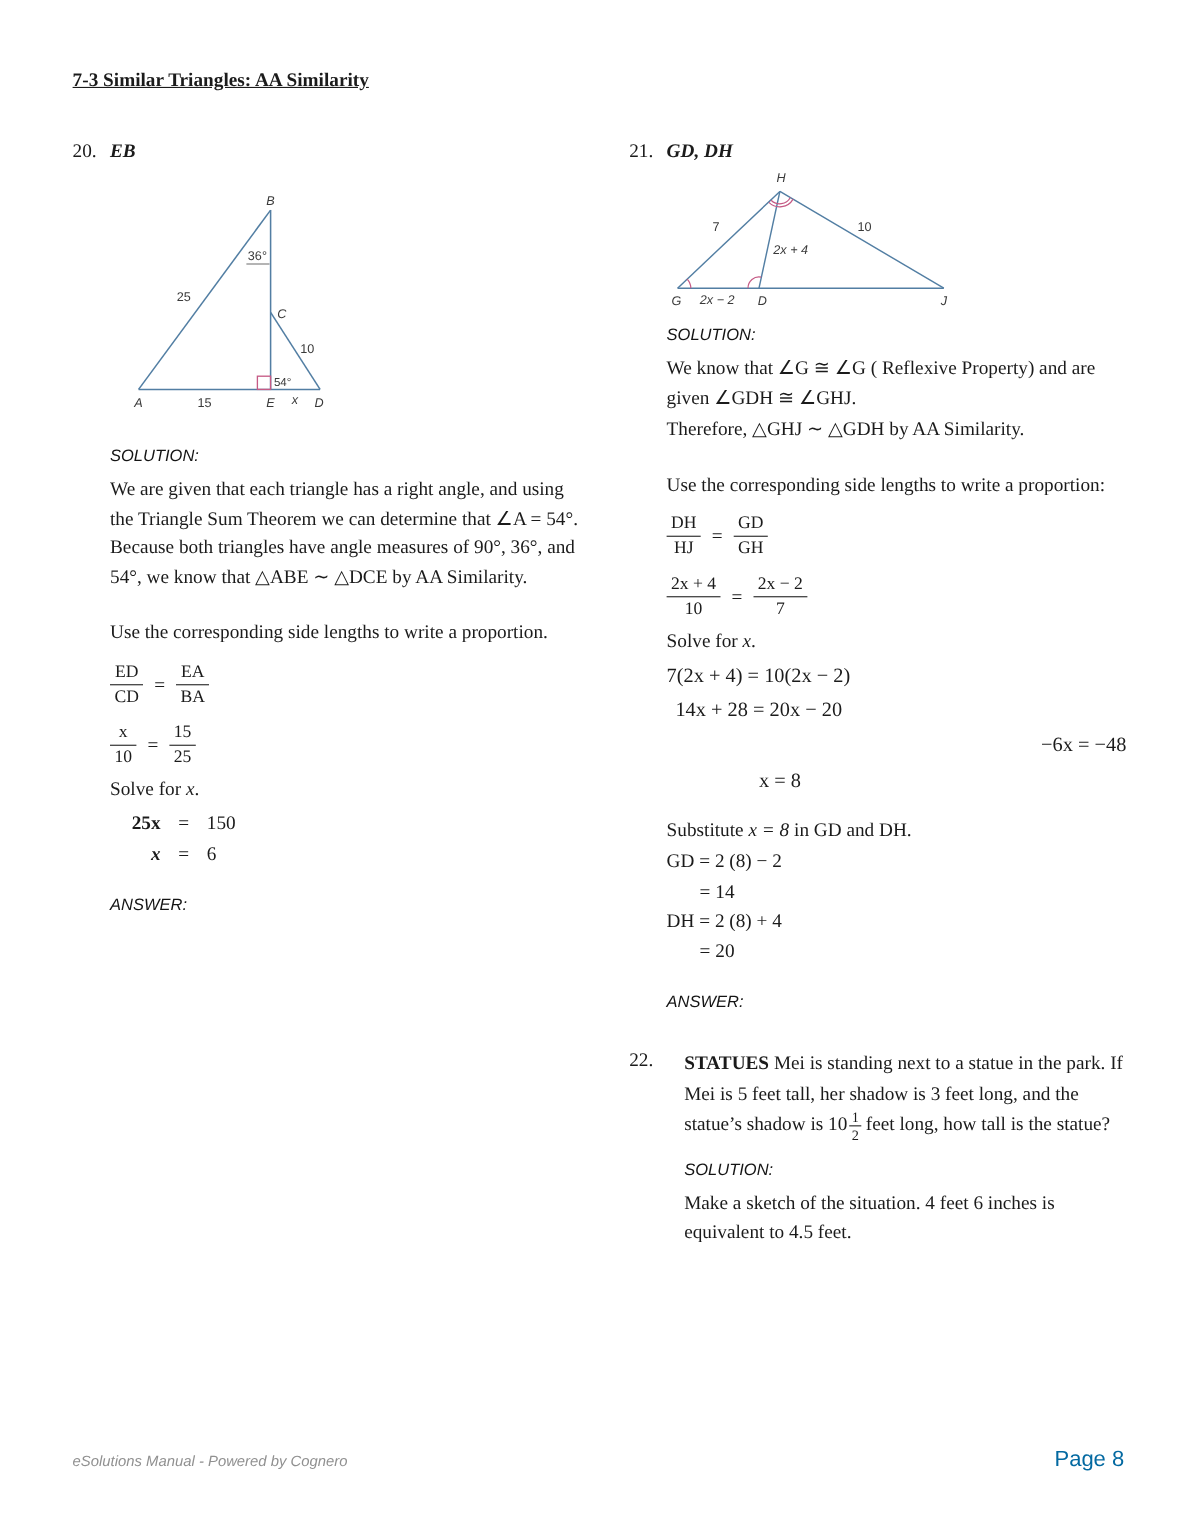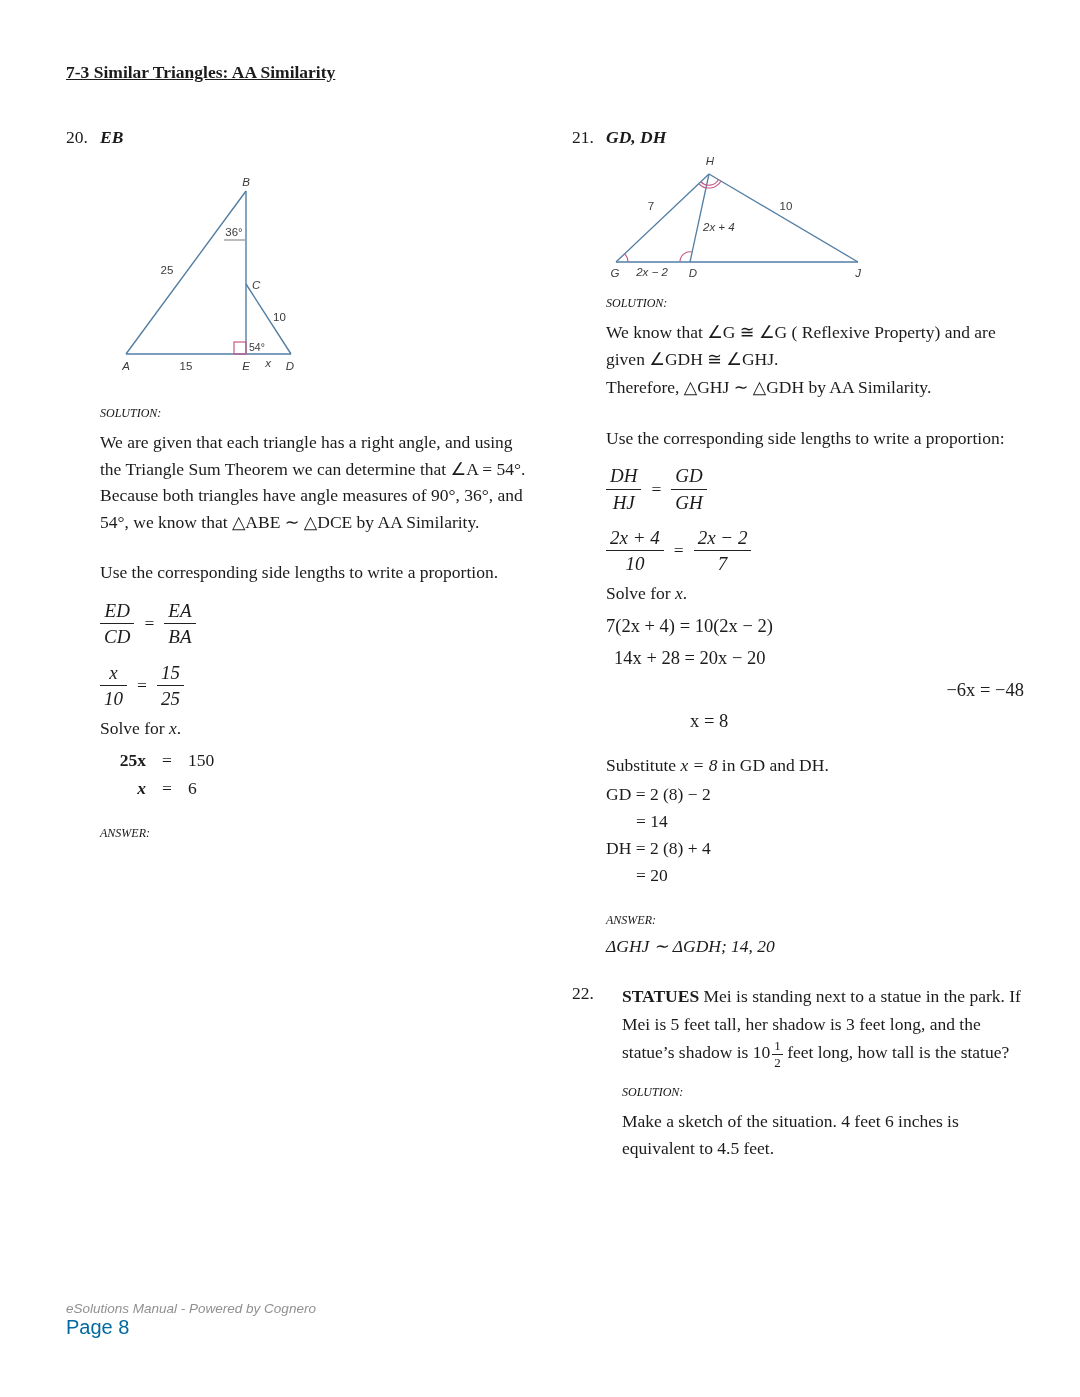--- a/index.html
+++ b/index.html
@@ -16,34 +16,34 @@
   .col { font-size:17.5px; }
   .col-left  { width:460px; margin-right:46px; flex:none; }
   .col-right { width:452px; flex:none; }
 
   .problem { display:flex; align-items:flex-start; }
   .pnum { width:34px; flex:none; }
   .pbody { flex:1; min-width:0; }
   .prob-title { font-style:italic;font-weight:bold; }
 
   .sol-label {
-    font-family:Liberation Serif, serif; font-style:italic;
-    font-size:12px; color:#141414; margin:16px 0 8px;
+    font-family:Liberation Sans, sans-serif; font-style:italic;
+    font-size:15px; color:#141414; margin:16px 0 8px;
   }
   .ans-label { margin-top:24px; }
 
   .para { line-height:1.52; margin-bottom:8px; }
   .mb-lg { margin-bottom:24px; }
   .it { font-style:italic; }
 
   .diagram20 { display:block; margin:26px 0 14px 18px; }
   .diagram21 { display:block; margin:6px 0 10px 0; }
 
   .math-row { display:flex; align-items:center; margin:14px 0 6px; }
-  .frac { display:inline-block; text-align:center; font-style:italic; font-size:19px; line-height:1.12; }
+  .frac { display:inline-block; text-align:center; font-size:16px; line-height:1.12; }
   .frac .fnum { display:block; border-bottom:1.4px solid #222; padding:0 4px 2px; }
   .frac .fden { display:block; padding:2px 4px 0; }
   .eqsign { margin:0 10px; font-style:normal; }
 
   .eq-grid { margin:4px 0 2px; }
   .eq-row { display:flex; line-height:1.6; }
   .eq-left { width:46px; text-align:right;font-weight:bold; }
   .eq-mid { width:42px; text-align:center; }
 
   .answer-text { font-style:italic; margin-top:2px; }
@@ -60,21 +60,21 @@
   .prob22 { margin-top:26px;gap:16px; }
   .kw { font-weight:700; }
   .p22text { line-height:1.58; }
   .mixed { white-space:nowrap; }
   .frac.mini { font-size:13px; font-style:normal; vertical-align:-9px; margin-left:2px; line-height:1.05; }
   .frac.mini .fnum { border-bottom-width:1px; padding:0 2px 1px; }
   .frac.mini .fden { padding:1px 2px 0; }
 
   .footer {
     position:absolute; left:66px; right:58px; bottom:58px;
-    display:flex; justify-content:space-between; align-items:baseline;flex-direction:column;
+    display:flex; justify-content:space-between; align-items:baseline;
   }
   .footer-left { font-family:"Liberation Sans", sans-serif; font-style:italic; font-size:13.5px; color:#909090; }
   .footer-right { font-family:"Liberation Sans", sans-serif; font-size:20px; color:#0369a1; }
 
   svg text { font-family:"Liberation Sans", sans-serif; }
 </style>
 </head>
 <body>
 
 <div class="page">
@@ -243,21 +243,20 @@
           <div class="para" style="margin:14px 0 2px;">
             <span>Substitute </span><span class="it">x = 8</span><span> in GD and DH.</span>
           </div>
 
           <div class="subline">GD = 2 (8) − 2</div>
           <div class="subline ind">= 14</div>
           <div class="subline">DH = 2 (8) + 4</div>
           <div class="subline ind">= 20</div>
 
           <div class="sol-label ans-label">ANSWER:</div>
-          <div class="answer-text">ΔGHJ ∼ ΔGDH; 14, 20</div>
 
         </div>
       </div>
 
       <div class="problem prob22">
         <span class="pnum">22.</span>
         <div class="pbody">
 
           <div class="p22text">
             <span class="kw">STATUES</span><span> Mei is standing next to a statue in the park. If Mei is 5 feet tall, her shadow is 3 feet long, and the statue’s shadow is </span><span class="mixed"><span>10</span><span class="frac mini"><span class="fnum">1</span><span class="fden">2</span></span></span><span> feet long, how tall is the statue?</span>

